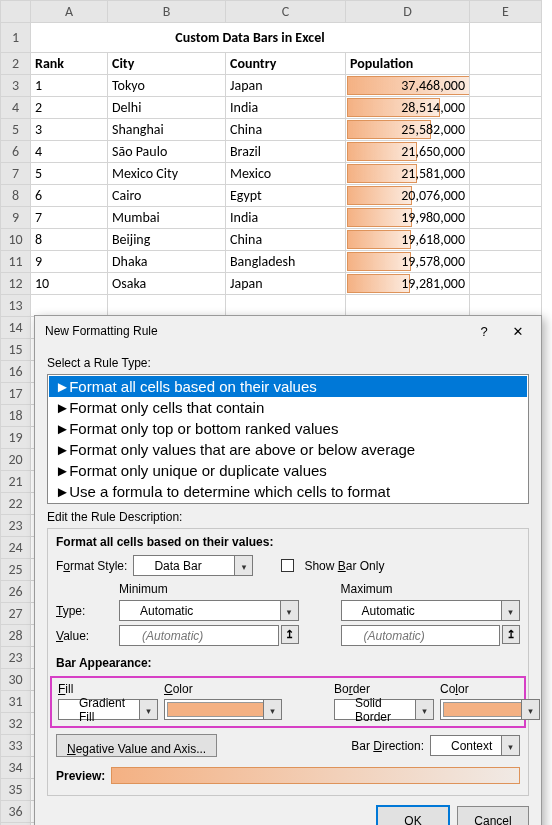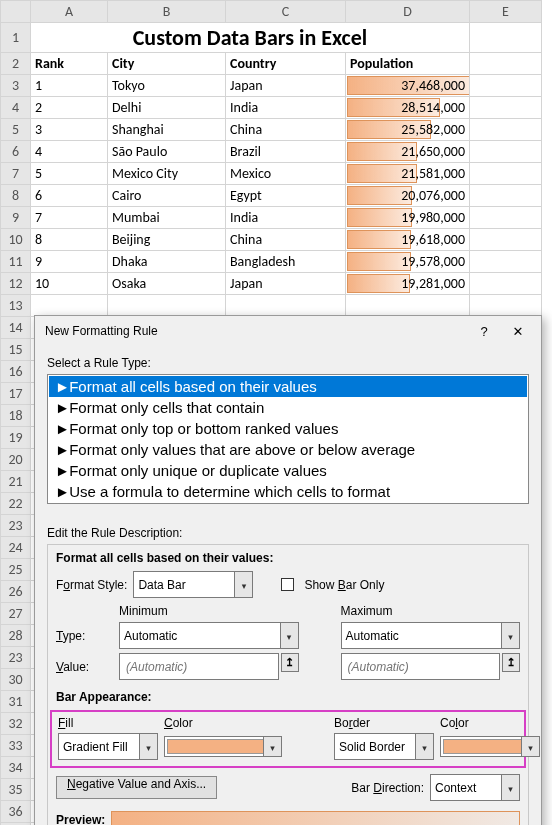--- a/index.html
+++ b/index.html
@@ -32,21 +32,21 @@
     color: #555;
     font-size: 13px;
   }
   .rowhdr { width: 30px; }
   .colA { width: 77px; }
   .colB { width: 118px; }
   .colC { width: 120px; }
   .colD { width: 124px; }
   .colE { width: 72px; }
   .title-row td.content {
-    font-size: 22px;
+    font-size: 14px;
     font-weight: bold;
     text-align: center;
     height: 30px;
   }
   .hdr-row td.content {
     font-weight: bold;
   }
   .popcell {
     position: relative;
     padding: 0 !important;
@@ -101,26 +101,26 @@
     font-size: 15px;
   }
   .rulelist .item.sel {
     background: #0078d7;
     color: #fff;
   }
   .tri { display:inline-block; width:10px; }
   .sectionlabel { font-weight: bold; margin: 10px 0 6px 0; }
   .row { display: flex; align-items: center; gap: 6px; margin: 3px 0; }
   .combo, .txt {
-    height: 27px;
+    height: 21px;
     border: 1px solid #7a7a7a;
     background: #fff;
     display: flex;
     align-items: center;
-    padding: 0 4px;
+    padding: 0 20px;
     font-size: 12px;
     position: relative;
   }
   .combo .arrow, .colorcombo .arrow {
     position: absolute;
     right: 0; top: 0; bottom: 0;
     width: 18px;
     border-left: 1px solid #7a7a7a;
     background: #e6e6e6;
     display: flex;
@@ -181,21 +181,21 @@
     background: #f4b183;
     border: 1px solid #999;
   }
   .btnflat {
     height: 23px;
     border: 1px solid #888;
     background: #e1e1e1;
     padding: 0 10px;
     font-size: 12px;
     display: inline-flex;
-    align-items: flex-start;
+    align-items: flex-end;
   }
   .previewbar {
     height: 17px;
     flex: 1;
     border: 1px solid #de935a;
     background: linear-gradient(to right, #f4b183, rgba(244,177,131,0.1));
   }
   .dlgbuttons {
     display: flex;
     justify-content: flex-end;
@@ -566,21 +566,21 @@
     <div class="label">Select a Rule Type:</div>
     <div class="rulelist" id="rulelist">
         <div class="item sel"><span class="tri">►</span> Format all cells based on their values</div>
         <div class="item"><span class="tri">►</span> Format only cells that contain</div>
         <div class="item"><span class="tri">►</span> Format only top or bottom ranked values</div>
         <div class="item"><span class="tri">►</span> Format only values that are above or below average</div>
         <div class="item"><span class="tri">►</span> Format only unique or duplicate values</div>
         <div class="item"><span class="tri">►</span> Use a formula to determine which cells to format</div>
       </div>
 
-    <div class="label" style="margin-top:22px">Edit the Rule Description:</div>
+    <div class="label" style="margin-top:6px">Edit the Rule Description:</div>
 
     <div style="border:1px solid #c8c8c8; padding:6px 8px 8px 8px; background:#f0f0f0;">
       <div class="sectionlabel" style="margin-top:0">Format all cells based on their values:</div>
 
       <div class="row">
         <span>F<u>o</u>rmat Style:</span>
         <div class="combo" style="width:120px">
           <span>Data Bar</span>
           <span class="arrow">
               <span class="chev"></span>

